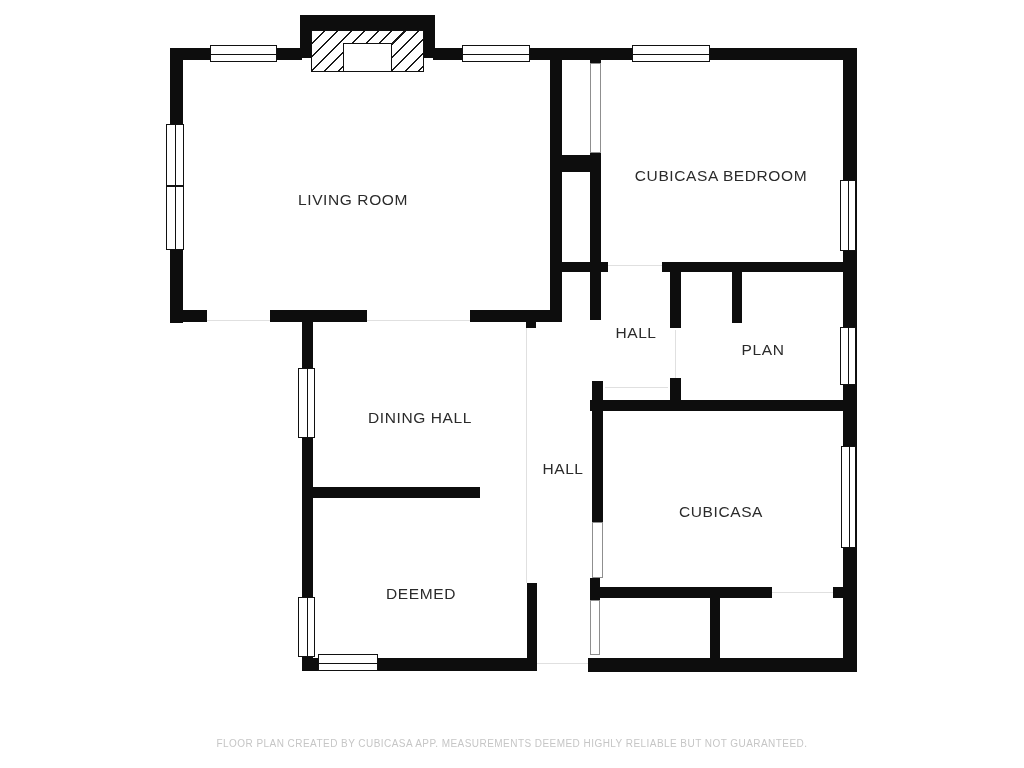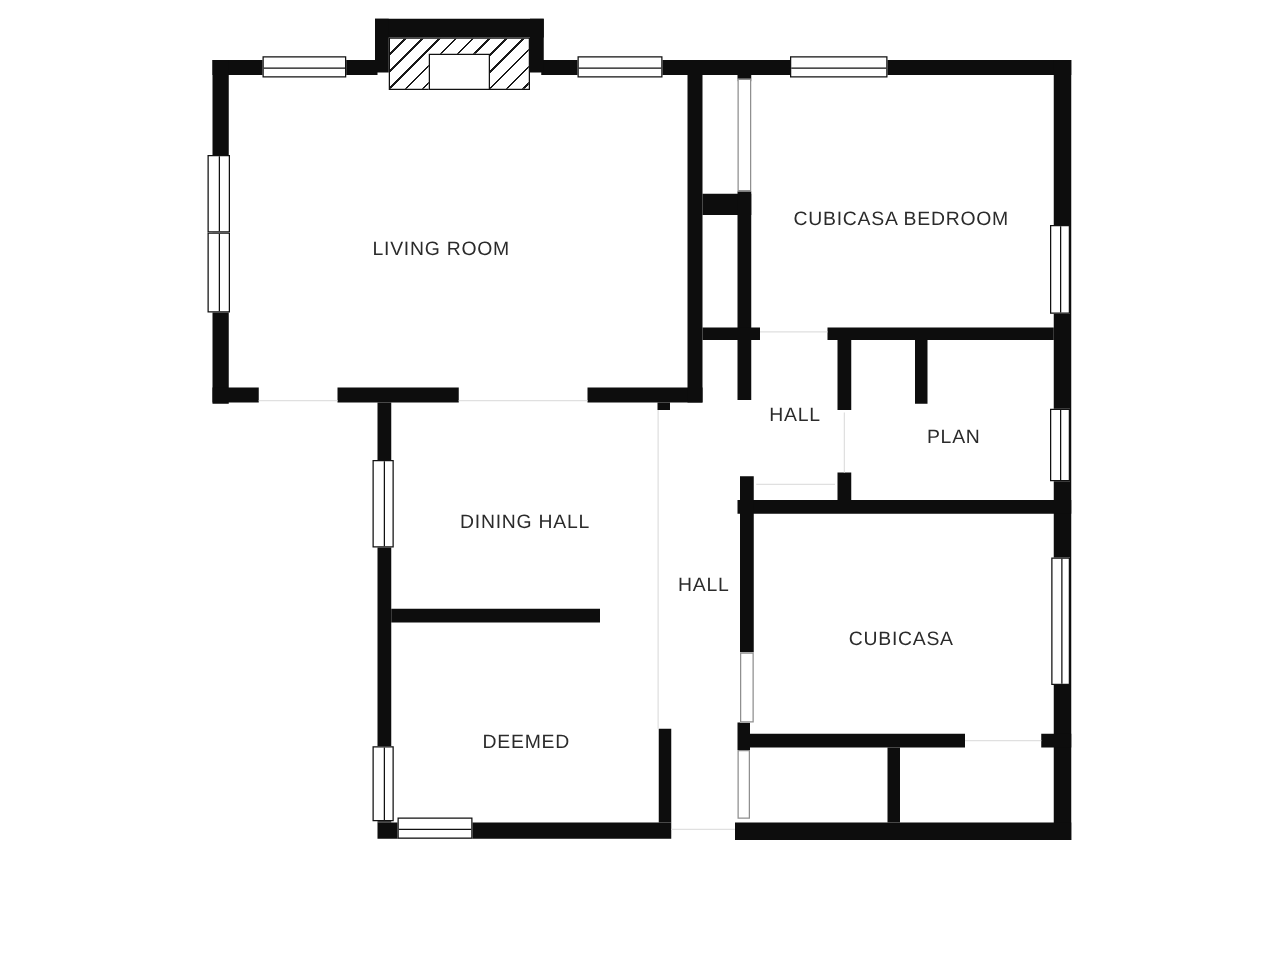--- a/index.html
+++ b/index.html
@@ -82,13 +82,14 @@
       <div class="threshold" style="left: 526px; top: 328px; width: 1px; height: 255px;"></div>
       <div class="room-label" style="left: 353px; top: 200px;">LIVING ROOM</div>
       <div class="room-label" style="left: 721px; top: 176px;">CUBICASA BEDROOM</div>
       <div class="room-label" style="left: 636px; top: 333px;">HALL</div>
       <div class="room-label" style="left: 763px; top: 350px;">PLAN</div>
       <div class="room-label" style="left: 420px; top: 418px;">DINING HALL</div>
       <div class="room-label" style="left: 563px; top: 469px;">HALL</div>
       <div class="room-label" style="left: 421px; top: 594px;">DEEMED</div>
       <div class="room-label" style="left: 721px; top: 512px;">CUBICASA</div>
     </div>
+  <div class="footer">FLOOR PLAN CREATED BY CUBICASA APP. MEASUREMENTS DEEMED HIGHLY RELIABLE BUT NOT GUARANTEED.</div>
 </div>
 
 </body></html>

